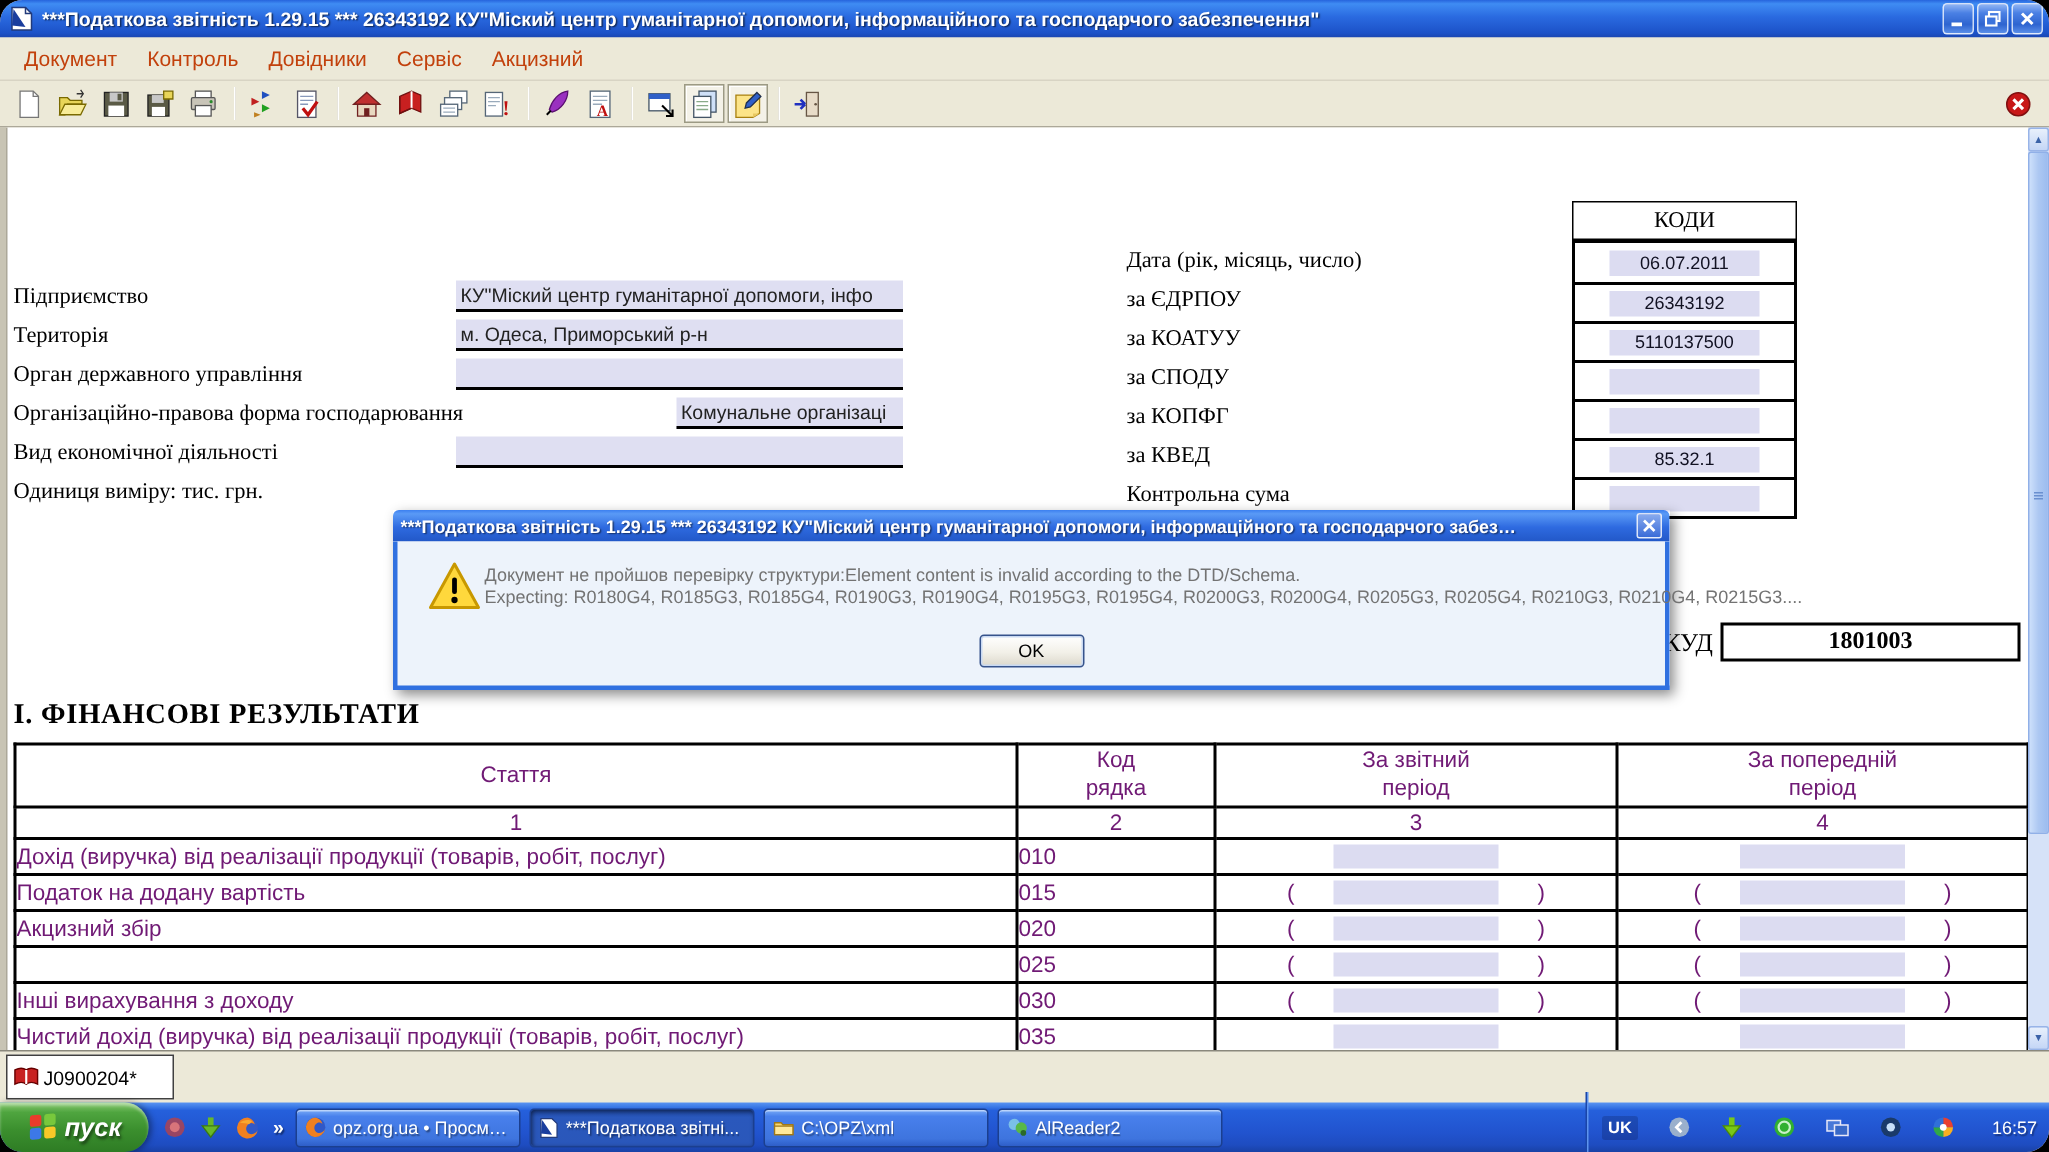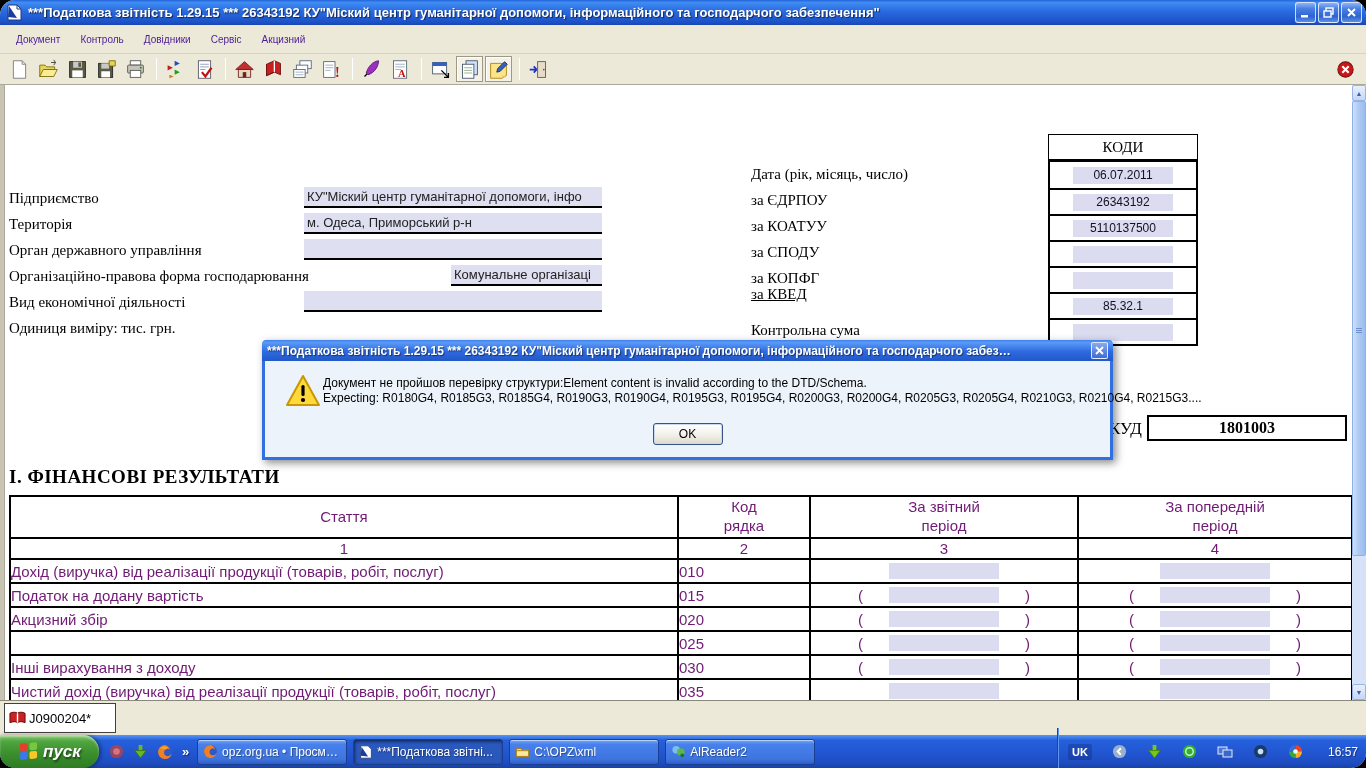--- a/index.html
+++ b/index.html
@@ -16,21 +16,21 @@
     text-overflow:ellipsis;text-shadow:1px 1px 1px rgba(0,0,0,.6);flex:1;}
   .winbtns{display:flex;gap:2px;margin-left:6px;}
   .winbtn{width:21px;height:21px;border-radius:3px;border:1px solid rgba(255,255,255,.75);
     background:linear-gradient(180deg,#8FB4F4 0%,#4A80E4 30%,#2E64D0 70%,#5A8EE8 100%);
     display:flex;align-items:center;justify-content:center;position:relative;}
   .winbtn svg{display:block;}
 
   
   .menubar{position:absolute;left:0;top:25px;width:1366px;height:29px;background:#ECE9D8;
     border-bottom:1px solid #D8D4C4;display:flex;align-items:center;padding-left:6px;}
-  .menuitem{font-size:10px;color:#4c1d95;padding:4px 10px;cursor:default;}
+  .menuitem{font-size:14px;color:#c2410c;padding:4px 10px;cursor:default;}
 
   
   .toolbar{position:absolute;left:0;top:54px;width:1366px;height:31px;background:#ECE9D8;
     border-bottom:1px solid #ACA899;display:flex;align-items:center;padding-left:6px;}
   .tbtn{width:27px;height:26px;display:flex;align-items:center;justify-content:center;
     border:1px solid transparent;margin-right:2px;}
   .tbtn svg{width:21px;height:21px;display:block;}
   .tbtn.pressed{border:1px solid #9C9A84;background:#F4F2E8;box-shadow:inset 1px 1px 0 #fff;}
   .tsep{width:1px;height:22px;background:#ACA899;margin:0 5px;border-right:1px solid #fff;}
   .tb-close{position:absolute;right:12px;top:7px;width:17px;height:17px;}
@@ -86,21 +86,21 @@
     box-shadow:3px 3px 8px rgba(0,0,0,.45);}
   .dlg-title{position:absolute;left:0;top:0;right:0;height:21px;border-radius:4px 4px 0 0;
     background:linear-gradient(180deg,#3C80F0 0%,#5A9AF6 12%,#2E6AE0 55%,#2258C8 100%);
     display:flex;align-items:center;padding:0 5px;}
   .dlg-title-text{color:#fff;font-weight:bold;font-size:12px;white-space:nowrap;overflow:hidden;
     text-overflow:ellipsis;flex:1;text-shadow:1px 1px 1px rgba(0,0,0,.5);}
   .dlg-close{width:17px;height:17px;border-radius:2px;border:1px solid rgba(255,255,255,.8);
     background:linear-gradient(180deg,#88AAEE,#3A6CD8);display:flex;align-items:center;justify-content:center;margin-left:4px;}
   .dlg-body{position:absolute;left:0;right:0;top:21px;bottom:0;background:#EDF3FB;
     border:3px solid #3070E0;border-top:none;}
-  .dlg-text{position:absolute;left:58px;top:15px;font-size:12px;line-height:15px;color:#000000;
+  .dlg-text{position:absolute;left:58px;top:15px;font-size:12px;line-height:15px;color:#737373;
     font-family:"Liberation Sans",sans-serif;white-space:nowrap;}
   .warnico{position:absolute;left:20px;top:13px;}
   .okbtn{position:absolute;left:50%;transform:translateX(-50%);top:62px;width:70px;height:22px;
     border:1px solid #36538C;border-radius:3px;font-size:12px;color:#000;
     background:linear-gradient(180deg,#FFFFFF 0%,#F2F0E8 55%,#DCD8CC 100%);
     box-shadow:inset 0 0 0 1px #C9D9F2;display:flex;align-items:center;justify-content:center;}
 
   
   .tabbar{position:absolute;left:0;top:700px;width:1366px;height:35px;background:#ECE9D8;
     border-top:1px solid #8A887C;}
@@ -338,21 +338,21 @@
       <div class="codes-row">
           <span class="codes-input"></span>
         </div>
     </div>
 
     <div class="abs doclabel" style="left:746px;top:81px;">Дата (рік, місяць, число)</div>
     <div class="abs doclabel" style="left:746px;top:107px;">за ЄДРПОУ</div>
     <div class="abs doclabel" style="left:746px;top:133px;">за КОАТУУ</div>
     <div class="abs doclabel" style="left:746px;top:159px;">за СПОДУ</div>
     <div class="abs doclabel" style="left:746px;top:185px;">за КОПФГ</div>
-    <div class="abs doclabel" style="left:746px;top:201px;text-decoration:underline;">за КВЕД</div>
+    <div class="abs doclabel" style="left:746px;top:211px;">за КВЕД</div>
     <div class="abs doclabel" style="left:746px;top:237px;">Контрольна сума</div>
 
     <div class="abs doclabel" style="left:4px;top:105px;">Підприємство</div>
     <div class="abs doclabel" style="left:4px;top:131px;">Територія</div>
     <div class="abs doclabel" style="left:4px;top:157px;">Орган державного управління</div>
     <div class="abs doclabel" style="left:4px;top:183px;">Організаційно-правова форма господарювання</div>
     <div class="abs doclabel" style="left:4px;top:209px;">Вид економічної діяльності</div>
     <div class="abs doclabel" style="left:4px;top:235px;">Одиниця виміру: тис. грн.</div>
 
     <div class="abs ffield" style="left:299px;top:102px;width:298px;">КУ"Міский центр гуманітарної допомоги, інфо</div>

